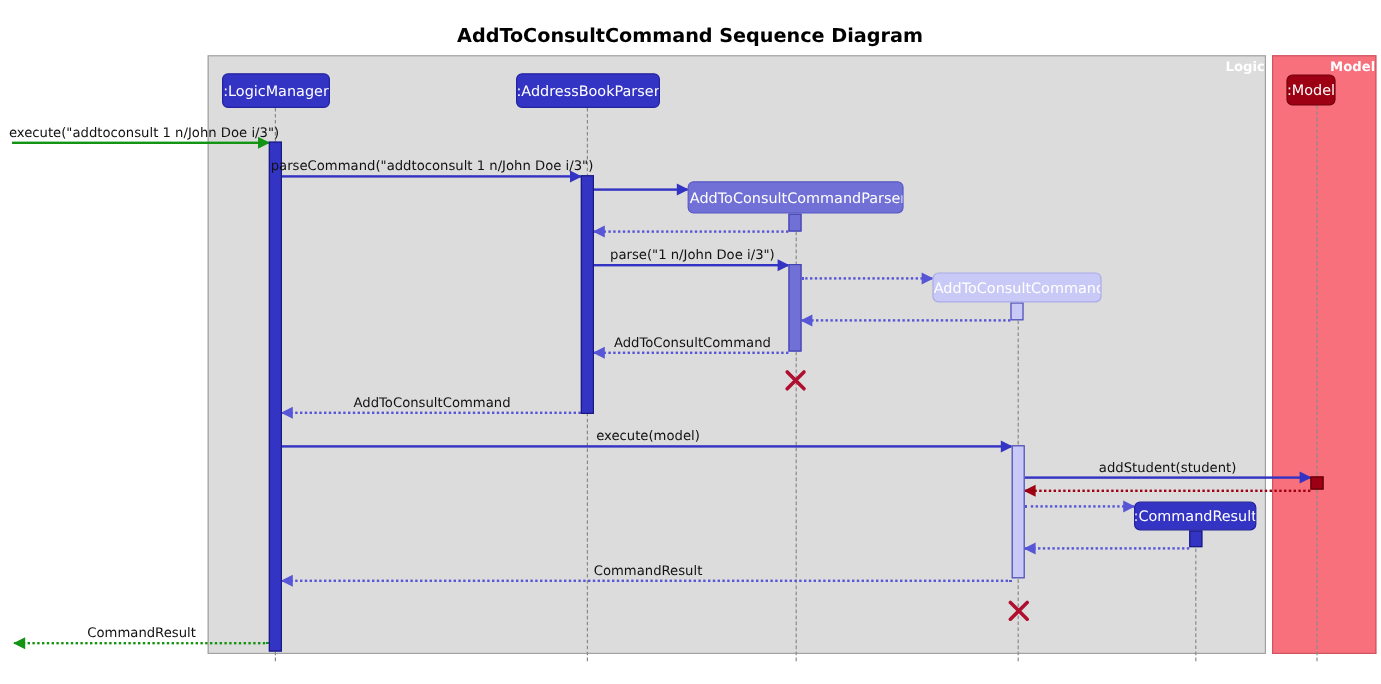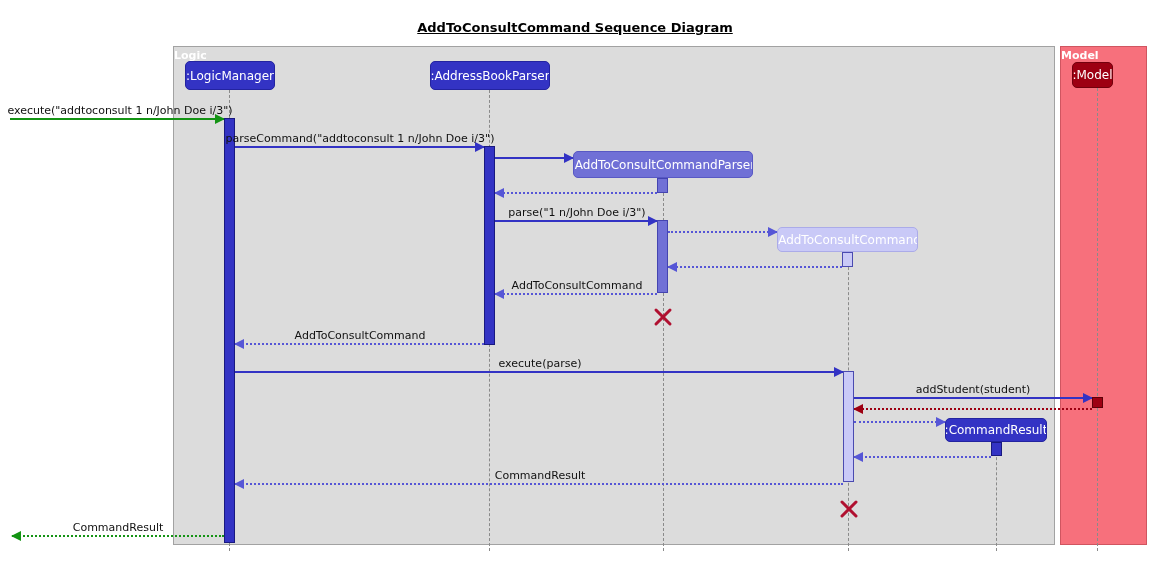--- a/index.html
+++ b/index.html
@@ -1,20 +1,20 @@
 <!DOCTYPE html>
 <html><head>
 <meta charset="utf-8">
 <style>
   html,body{margin:0;padding:0;background:#fff;}
   body{font-family:"DejaVu Sans","Liberation Sans",sans-serif;}
   .stage{position:relative;width:1151px;height:570px;background:#ffffff;overflow:hidden;}
-  .title{position:absolute;transform:translateX(-50%);font-size:13px;font-weight:bold;color:#000;white-space:nowrap;text-decoration:underline;}
+  .title{position:absolute;transform:translateX(-50%);font-size:16px;font-weight:bold;color:#000;white-space:nowrap;}
   .frame{position:absolute;box-sizing:border-box;}
-  .frame-label{position:absolute;left:0;right:0;text-align:left;font-size:11px;font-weight:bold;color:#fff;white-space:nowrap;}
+  .frame-label{position:absolute;left:0;right:0;text-align:right;font-size:11px;font-weight:bold;color:#fff;white-space:nowrap;}
   .lifeline{position:absolute;width:0;border-left:1px dashed #8a8a8a;}
   .pbox{position:absolute;box-sizing:border-box;border:1px solid;border-radius:5px;display:flex;align-items:center;justify-content:center;font-size:12px;white-space:nowrap;overflow:hidden;}
   .fill-logic{background:#3333C4;border-color:#2323A0;color:#fff;}
   .fill-logic-t1{background:#7070D6;border-color:#5858C4;color:#fff;}
   .fill-logic-t0{background:#C9C9F7;border-color:#ABABE8;color:#fff;}
   .fill-model{background:#9D0012;border-color:#72000C;color:#fff;}
   .act{position:absolute;box-sizing:border-box;border:1px solid;}
   .act-logic{background:#3333C4;border-color:#191980;}
   .act-logic-t1{background:#7070D6;border-color:#4444B0;}
   .act-logic-t0{background:#C9C9F7;border-color:#4A4AB0;}
@@ -128,21 +128,21 @@
     </div>
   <div class="pbox fill-model" style="left:1072px;top:62px;width:41px;height:26px;">
       <span>:Model</span>
     </div>
 
   <div class="mlabel" style="left:120px;top:104px;">execute("addtoconsult 1 n/John Doe i/3")</div>
   <div class="mlabel" style="left:360px;top:132px;">parseCommand("addtoconsult 1 n/John Doe i/3")</div>
   <div class="mlabel" style="left:577px;top:206px;">parse("1 n/John Doe i/3")</div>
   <div class="mlabel" style="left:577px;top:279px;">AddToConsultCommand</div>
   <div class="mlabel" style="left:360px;top:329px;">AddToConsultCommand</div>
-  <div class="mlabel" style="left:540px;top:357px;">execute(parse)</div>
+  <div class="mlabel" style="left:540px;top:357px;">execute(model)</div>
   <div class="mlabel" style="left:973px;top:383px;">addStudent(student)</div>
   <div class="mlabel" style="left:540px;top:469px;">CommandResult</div>
   <div class="mlabel" style="left:118px;top:521px;">CommandResult</div>
 
   <div class="xmark" style="left:653px;top:307px;">
     <svg width="20" height="20" viewBox="0 0 20 20">
         <line x1="3" y1="3" x2="17" y2="17" stroke="#B01030" stroke-width="3" stroke-linecap="round"></line>
         <line x1="17" y1="3" x2="3" y2="17" stroke="#B01030" stroke-width="3" stroke-linecap="round"></line>
       </svg>
   </div>

